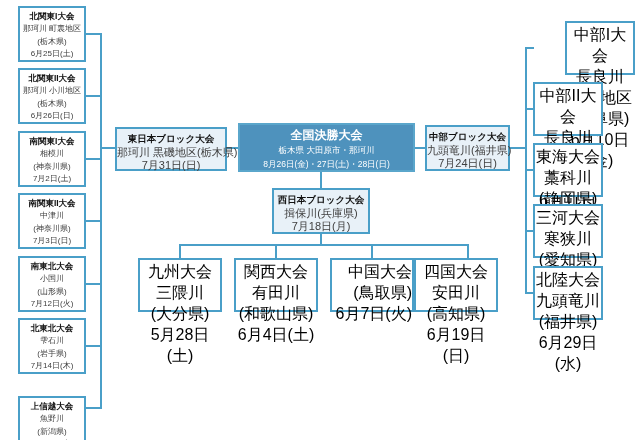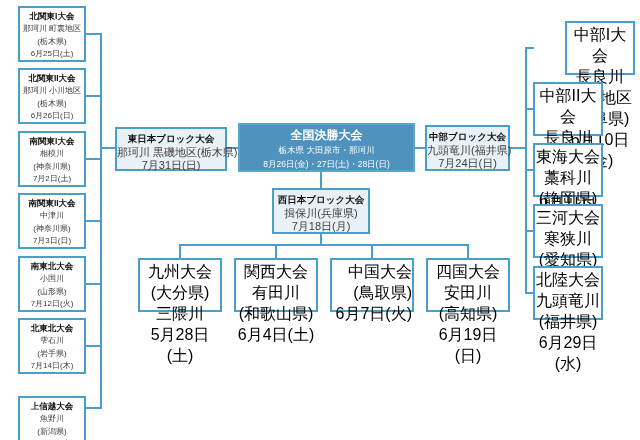--- a/index.html
+++ b/index.html
@@ -120,36 +120,36 @@
   </div>
   <div class="box right" style="left:533px;top:266px;">
     <div class="box-title">北陸大会</div>
     <div class="box-line">九頭竜川</div>
     <div class="box-line">(福井県)</div>
     <div class="box-line">6月29日(水)</div>
   </div>
 
   <div class="box bottom" style="left:138px;top:258px;">
     <div class="box-title">九州大会</div>
+    <div class="box-line">三隈川</div>
     <div class="box-line">(大分県)</div>
-    <div class="box-line">三隈川</div>
     <div class="box-line">5月28日(土)</div>
   </div>
   <div class="box bottom" style="left:234px;top:258px;">
     <div class="box-title">関西大会</div>
     <div class="box-line">有田川</div>
     <div class="box-line">(和歌山県)</div>
     <div class="box-line">6月4日(土)</div>
   </div>
   <div class="box bottom" style="left:330px;top:258px;text-align:right;">
     <div class="box-title">中国大会</div>
     <div class="box-line">(鳥取県)</div>
     <div class="box-line">6月7日(火)</div>
   </div>
-  <div class="box bottom" style="left:426px;top:258px;">
+  <div class="box bottom" style="left:414px;top:258px;">
     <div class="box-title">四国大会</div>
     <div class="box-line">安田川</div>
     <div class="box-line">(高知県)</div>
     <div class="box-line">6月19日(日)</div>
   </div>
 
   <div class="box block" style="left:115px;top:127px;width:112px;height:44px;">
     <div class="box-title">東日本ブロック大会</div>
     <div class="box-line">那珂川 黒磯地区(栃木県)</div>
     <div class="box-line">7月31日(日)</div>

